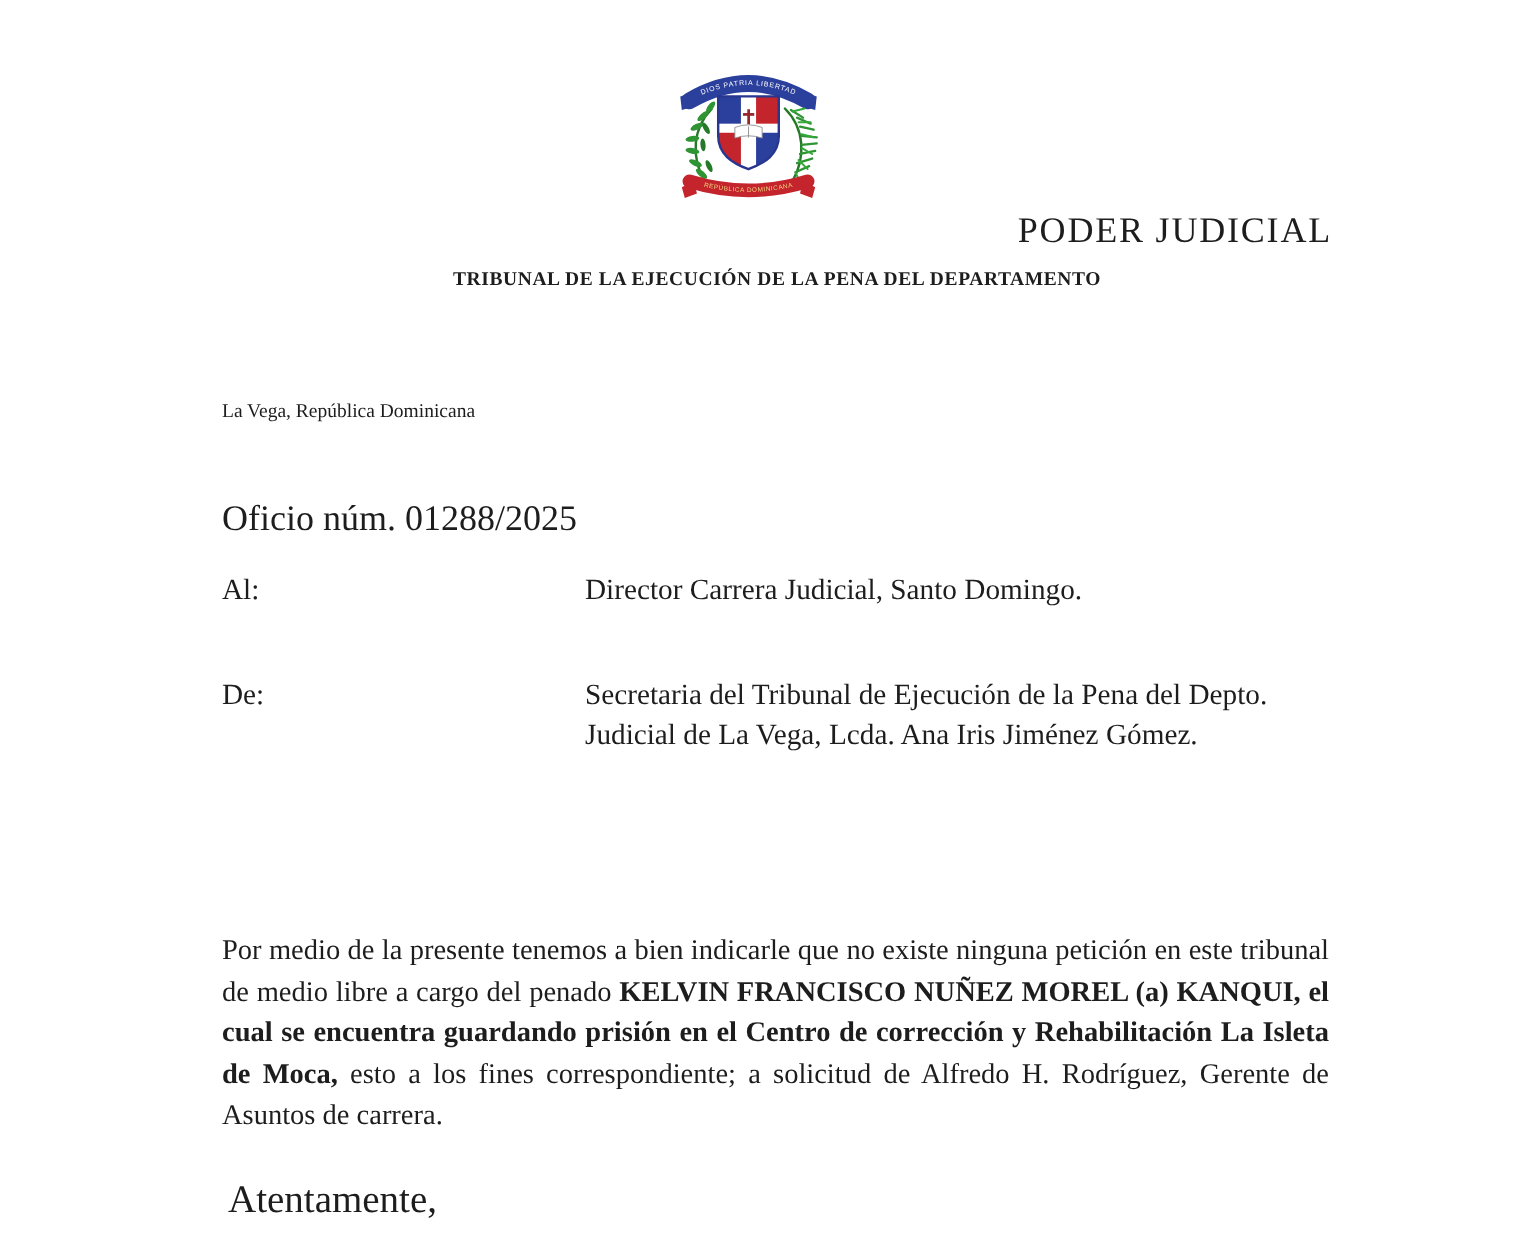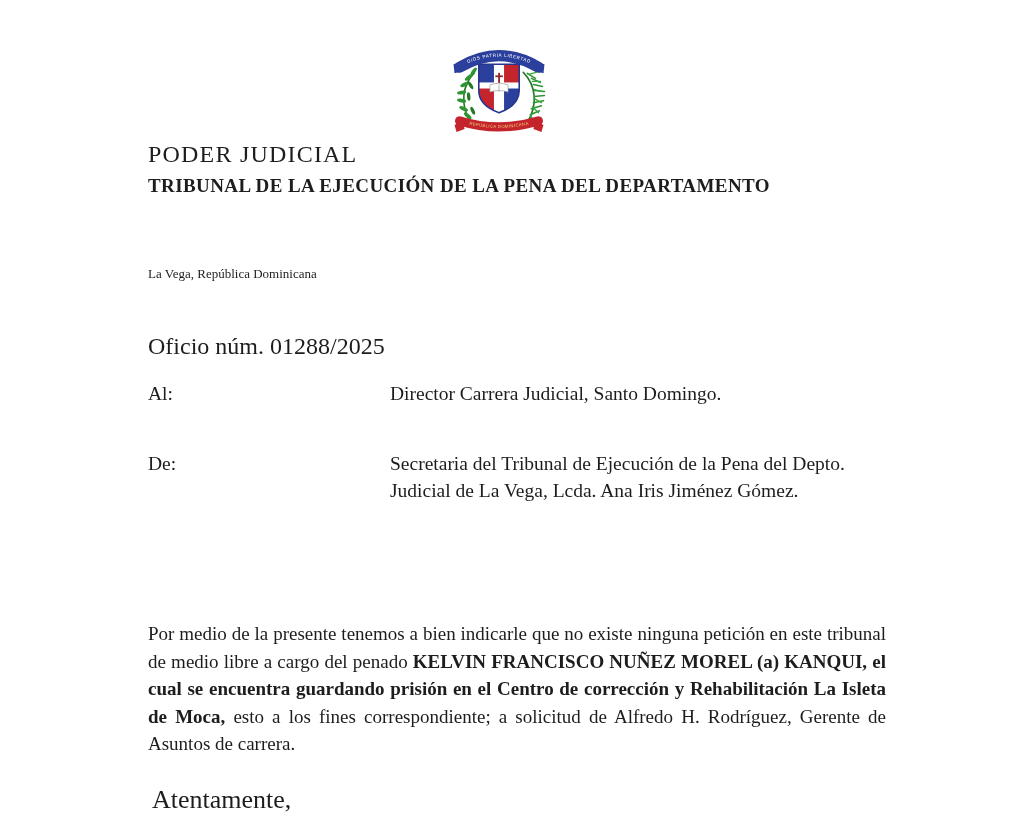--- a/index.html
+++ b/index.html
@@ -10,28 +10,29 @@
     background: #ffffff;
     overflow: hidden;
     font-family: "Liberation Serif", "DejaVu Serif", serif;
     color: #1d1d1d;
   }
   .abs { position: absolute; }
 
   
   .title-main {
     left: 148px; top: 141px; width: 740px;
-    text-align: left;
+    text-align: right;
     font-size: 24px;
     letter-spacing: 1.2px;
     font-weight: normal;
   }
   .title-sub {
     left: 148px; top: 172px; width: 740px;
-    font-size: 19px;
+    text-align: center;
+    font-size: 13px;
     font-weight: bold;
     line-height: 27px;
     letter-spacing: 0.4px;
   }
 
   
   .dateline {
     left: 148px; top: 260px; width: 740px;
     font-size: 13px; line-height: 27px;
   }

